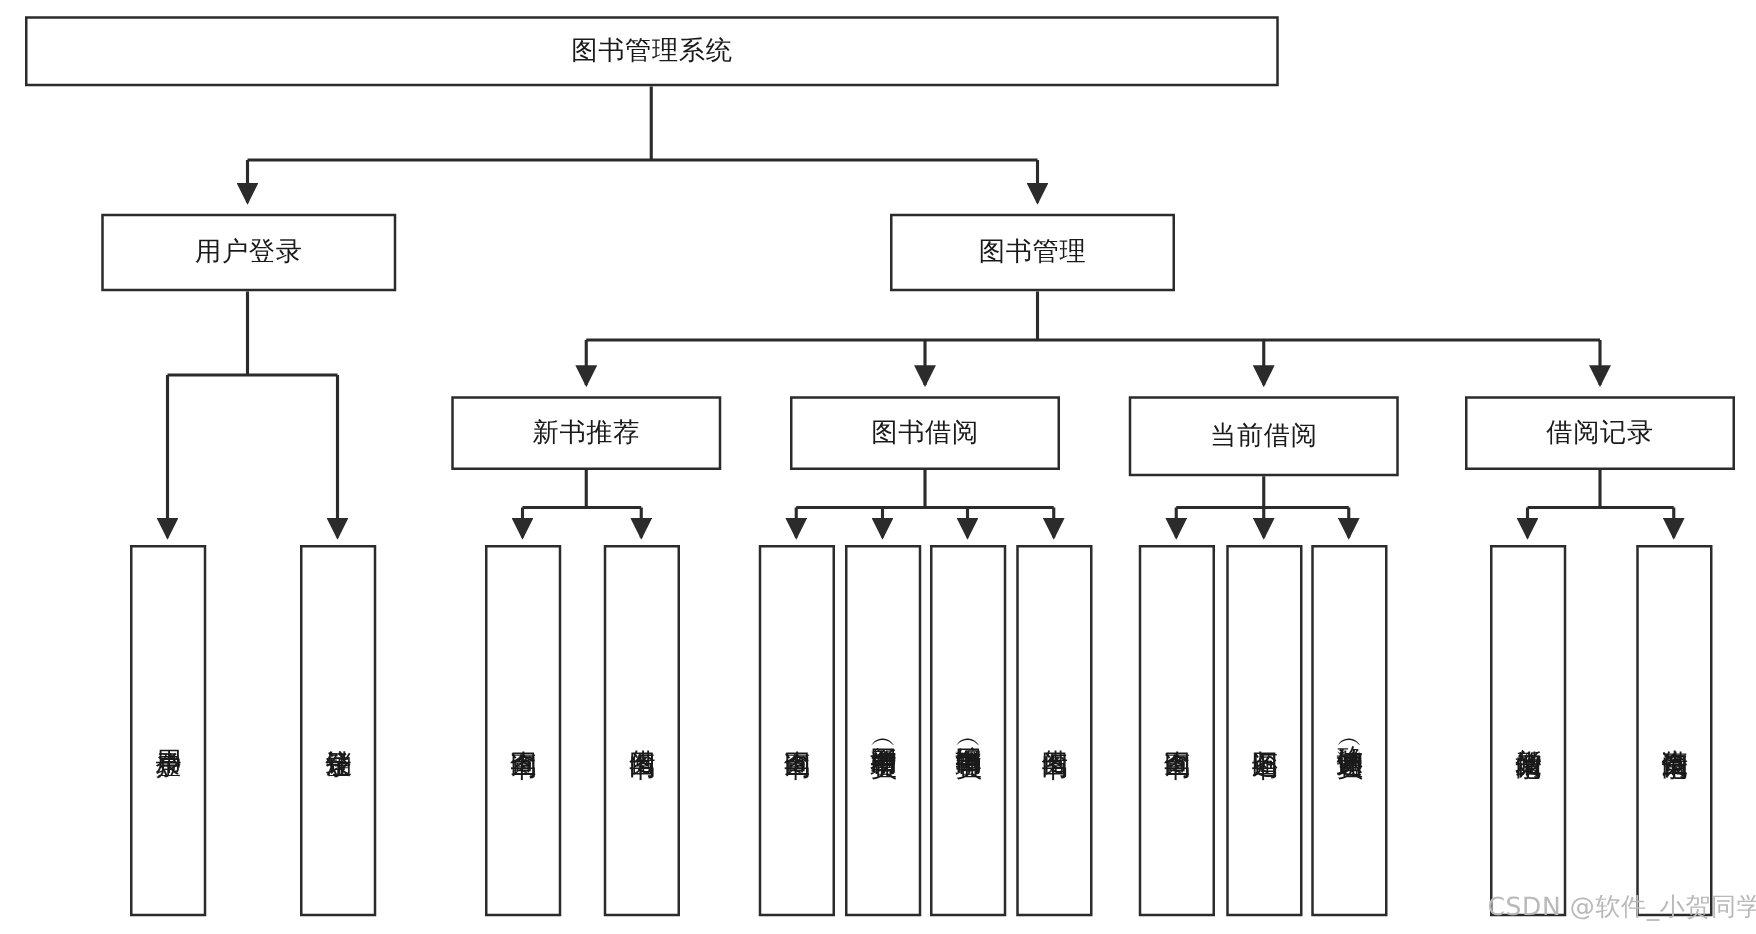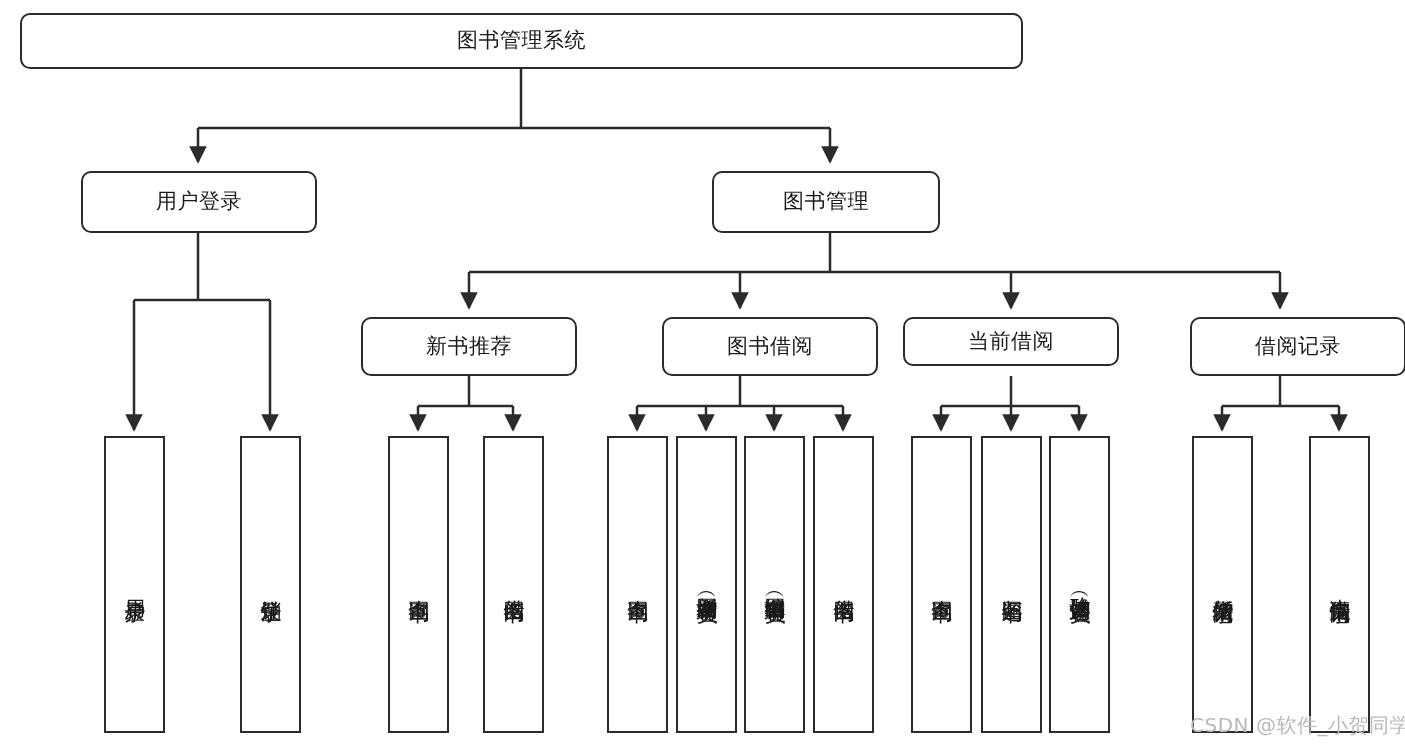--- a/index.html
+++ b/index.html
@@ -32,21 +32,20 @@
     background: #ffffff;
     display: flex;
     align-items: center;
     justify-content: center;
     color: #1a1a1a;
   }
   .node.horiz {
     font-size: 21px;
     line-height: 1.1;
     letter-spacing: 0.5px;
-    border-radius: 10px;
   }
   .node.vert {
     writing-mode: vertical-rl;
     text-orientation: upright;
     font-size: 21px;
     line-height: 1.28;
     letter-spacing: 1px;
     padding: 4px 0;
   }
   .node.vert .vlabel {
@@ -126,27 +125,27 @@
   <div class="node horiz" style="left:81px; top:171px; width:236px; height:62px;">
     <span>用户登录</span>
   </div>
   <div class="node horiz" style="left:712px; top:171px; width:228px; height:62px;">
     <span>图书管理</span>
   </div>
 
   <div class="node horiz" style="left:361px; top:317px; width:216px; height:59px;font-family:Liberation Serif, serif;">
     <span>新书推荐</span>
   </div>
-  <div class="node horiz" style="left:632px; top:317px; width:216px; height:59px;margin-left:30px;">
+  <div class="node horiz" style="left:632px; top:317px; width:216px; height:59px;">
     <span>图书借阅</span>
   </div>
-  <div class="node horiz" style="left:903px; top:317px; width:216px; height:49px;">
+  <div class="node horiz" style="left:903px; top:317px; width:216px; height:64px;">
     <span>当前借阅</span>
   </div>
-  <div class="node horiz" style="left:1172px; top:317px; width:216px; height:59px;margin-left:18px;">
+  <div class="node horiz" style="left:1172px; top:317px; width:216px; height:59px;">
     <span>借阅记录</span>
   </div>
 
   <div class="node vert" style="left:104px; top:436px; width:61px; height:297px;">
     <span class="vlabel">用户登录</span>
   </div>
   <div class="node vert" style="left:240px; top:436px; width:61px; height:297px;">
     <span class="vlabel">注销登录</span>
   </div>
 

